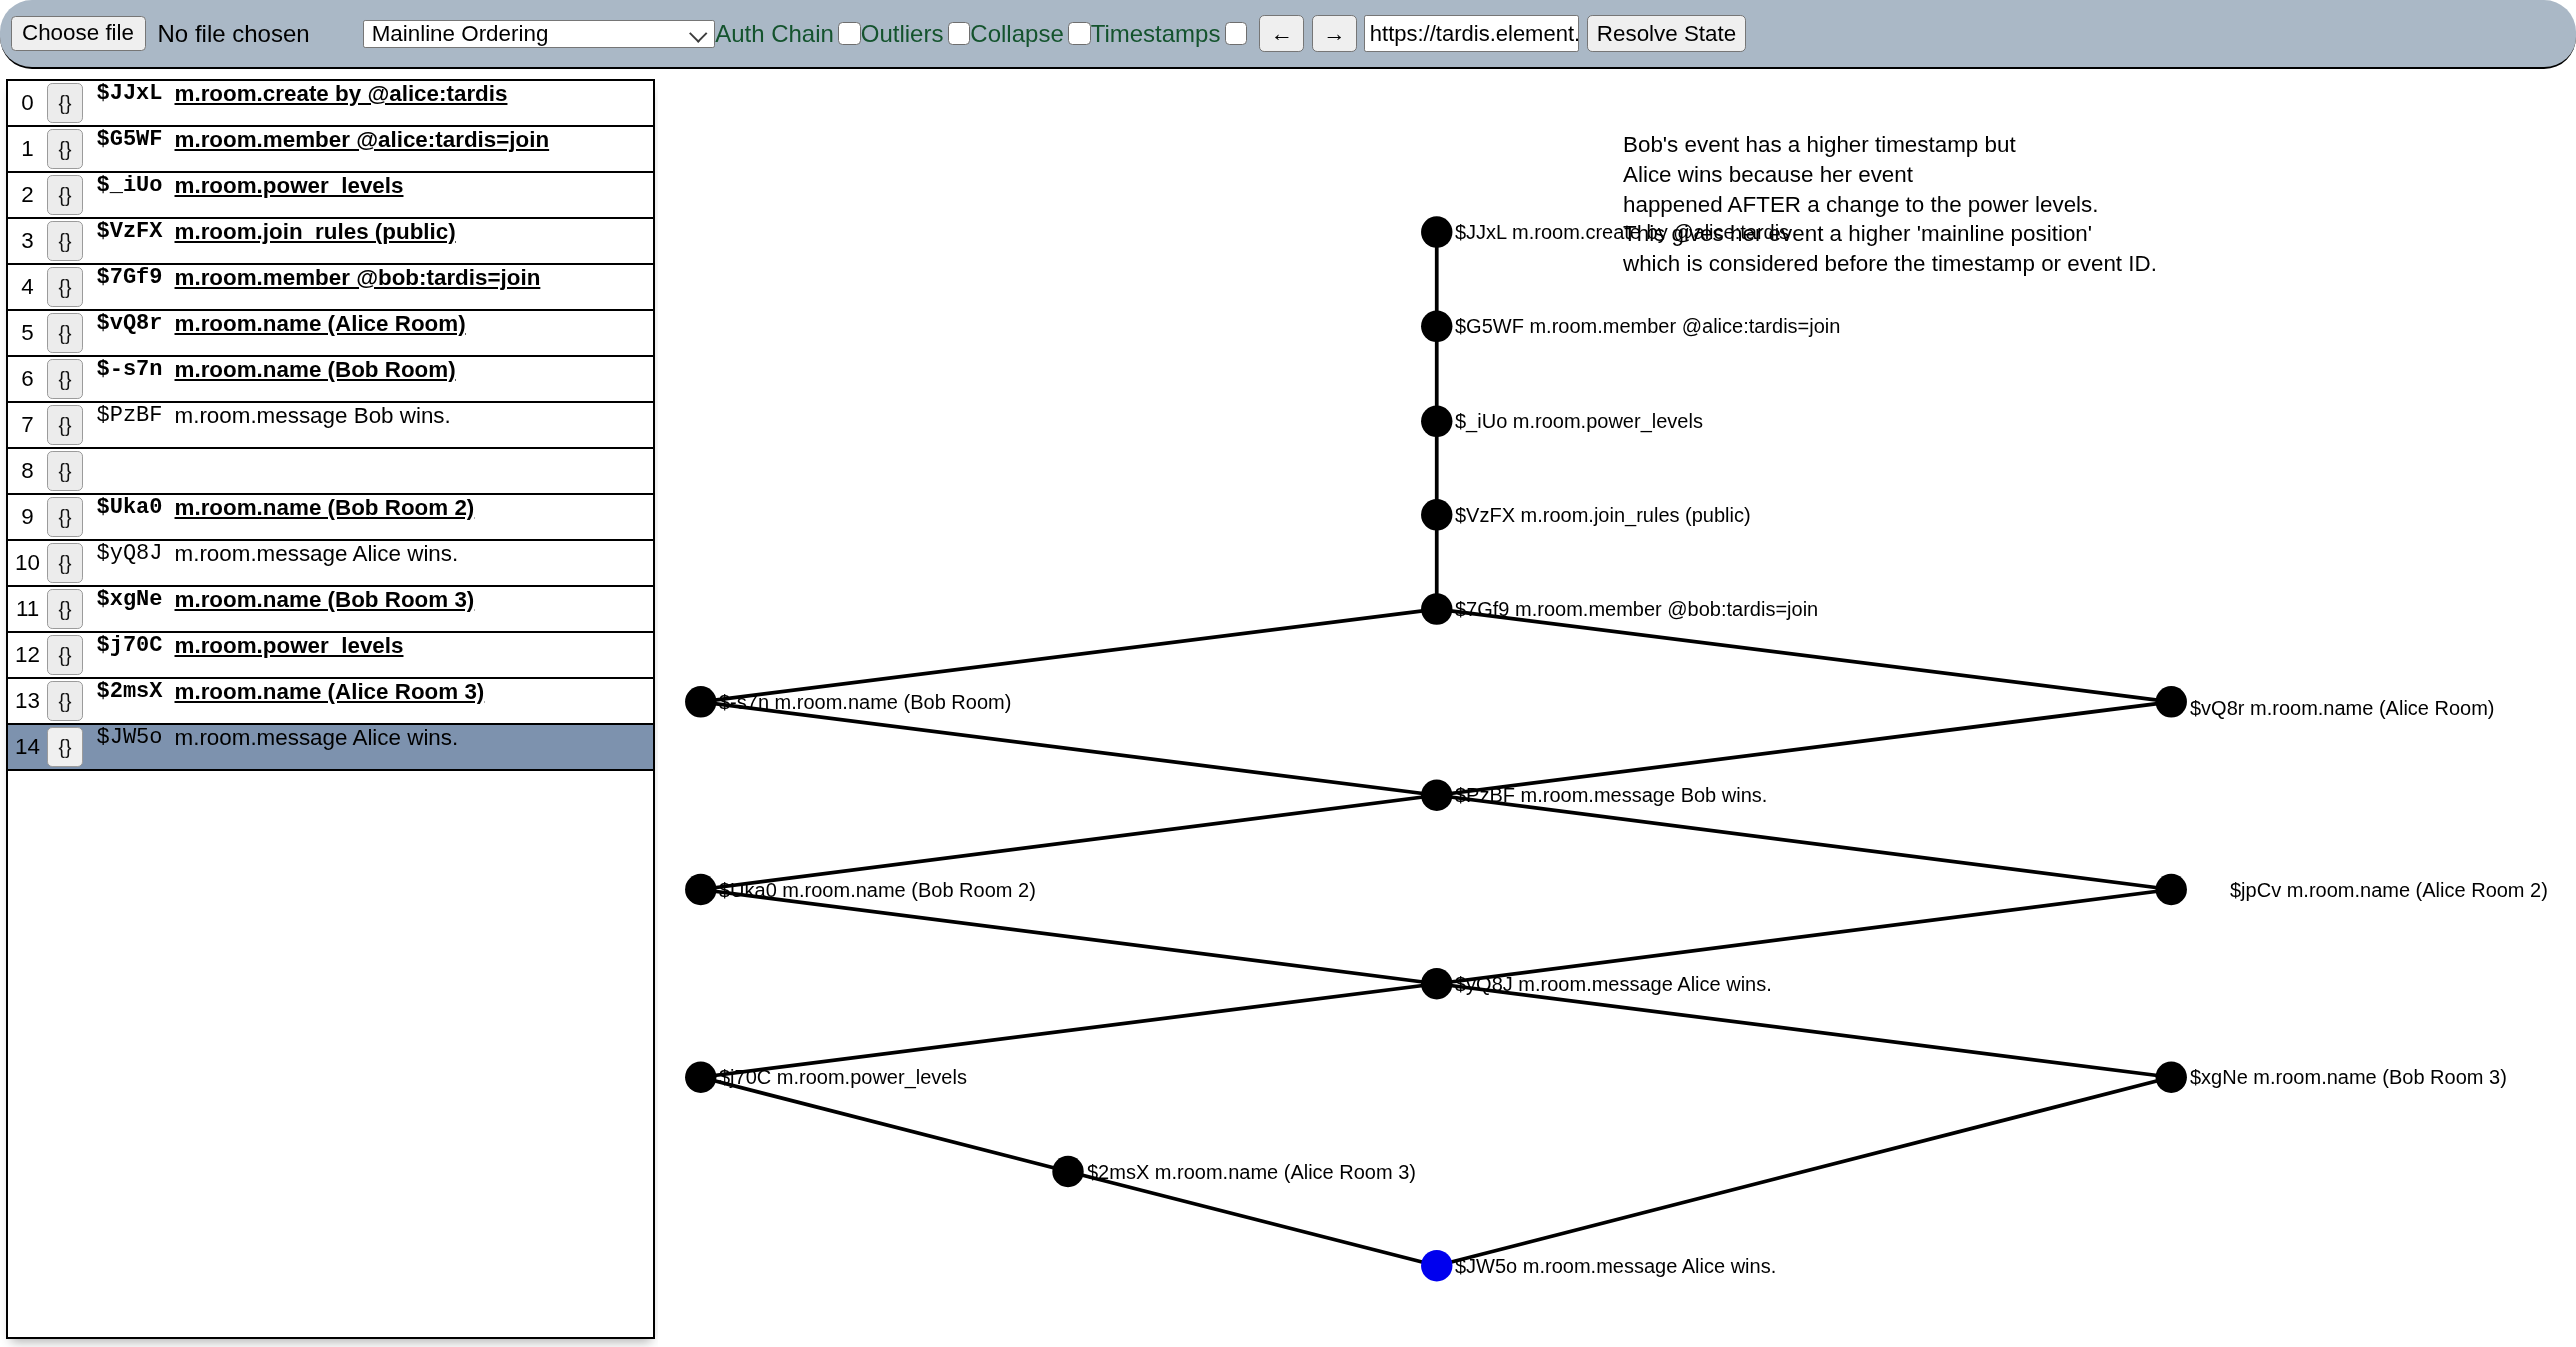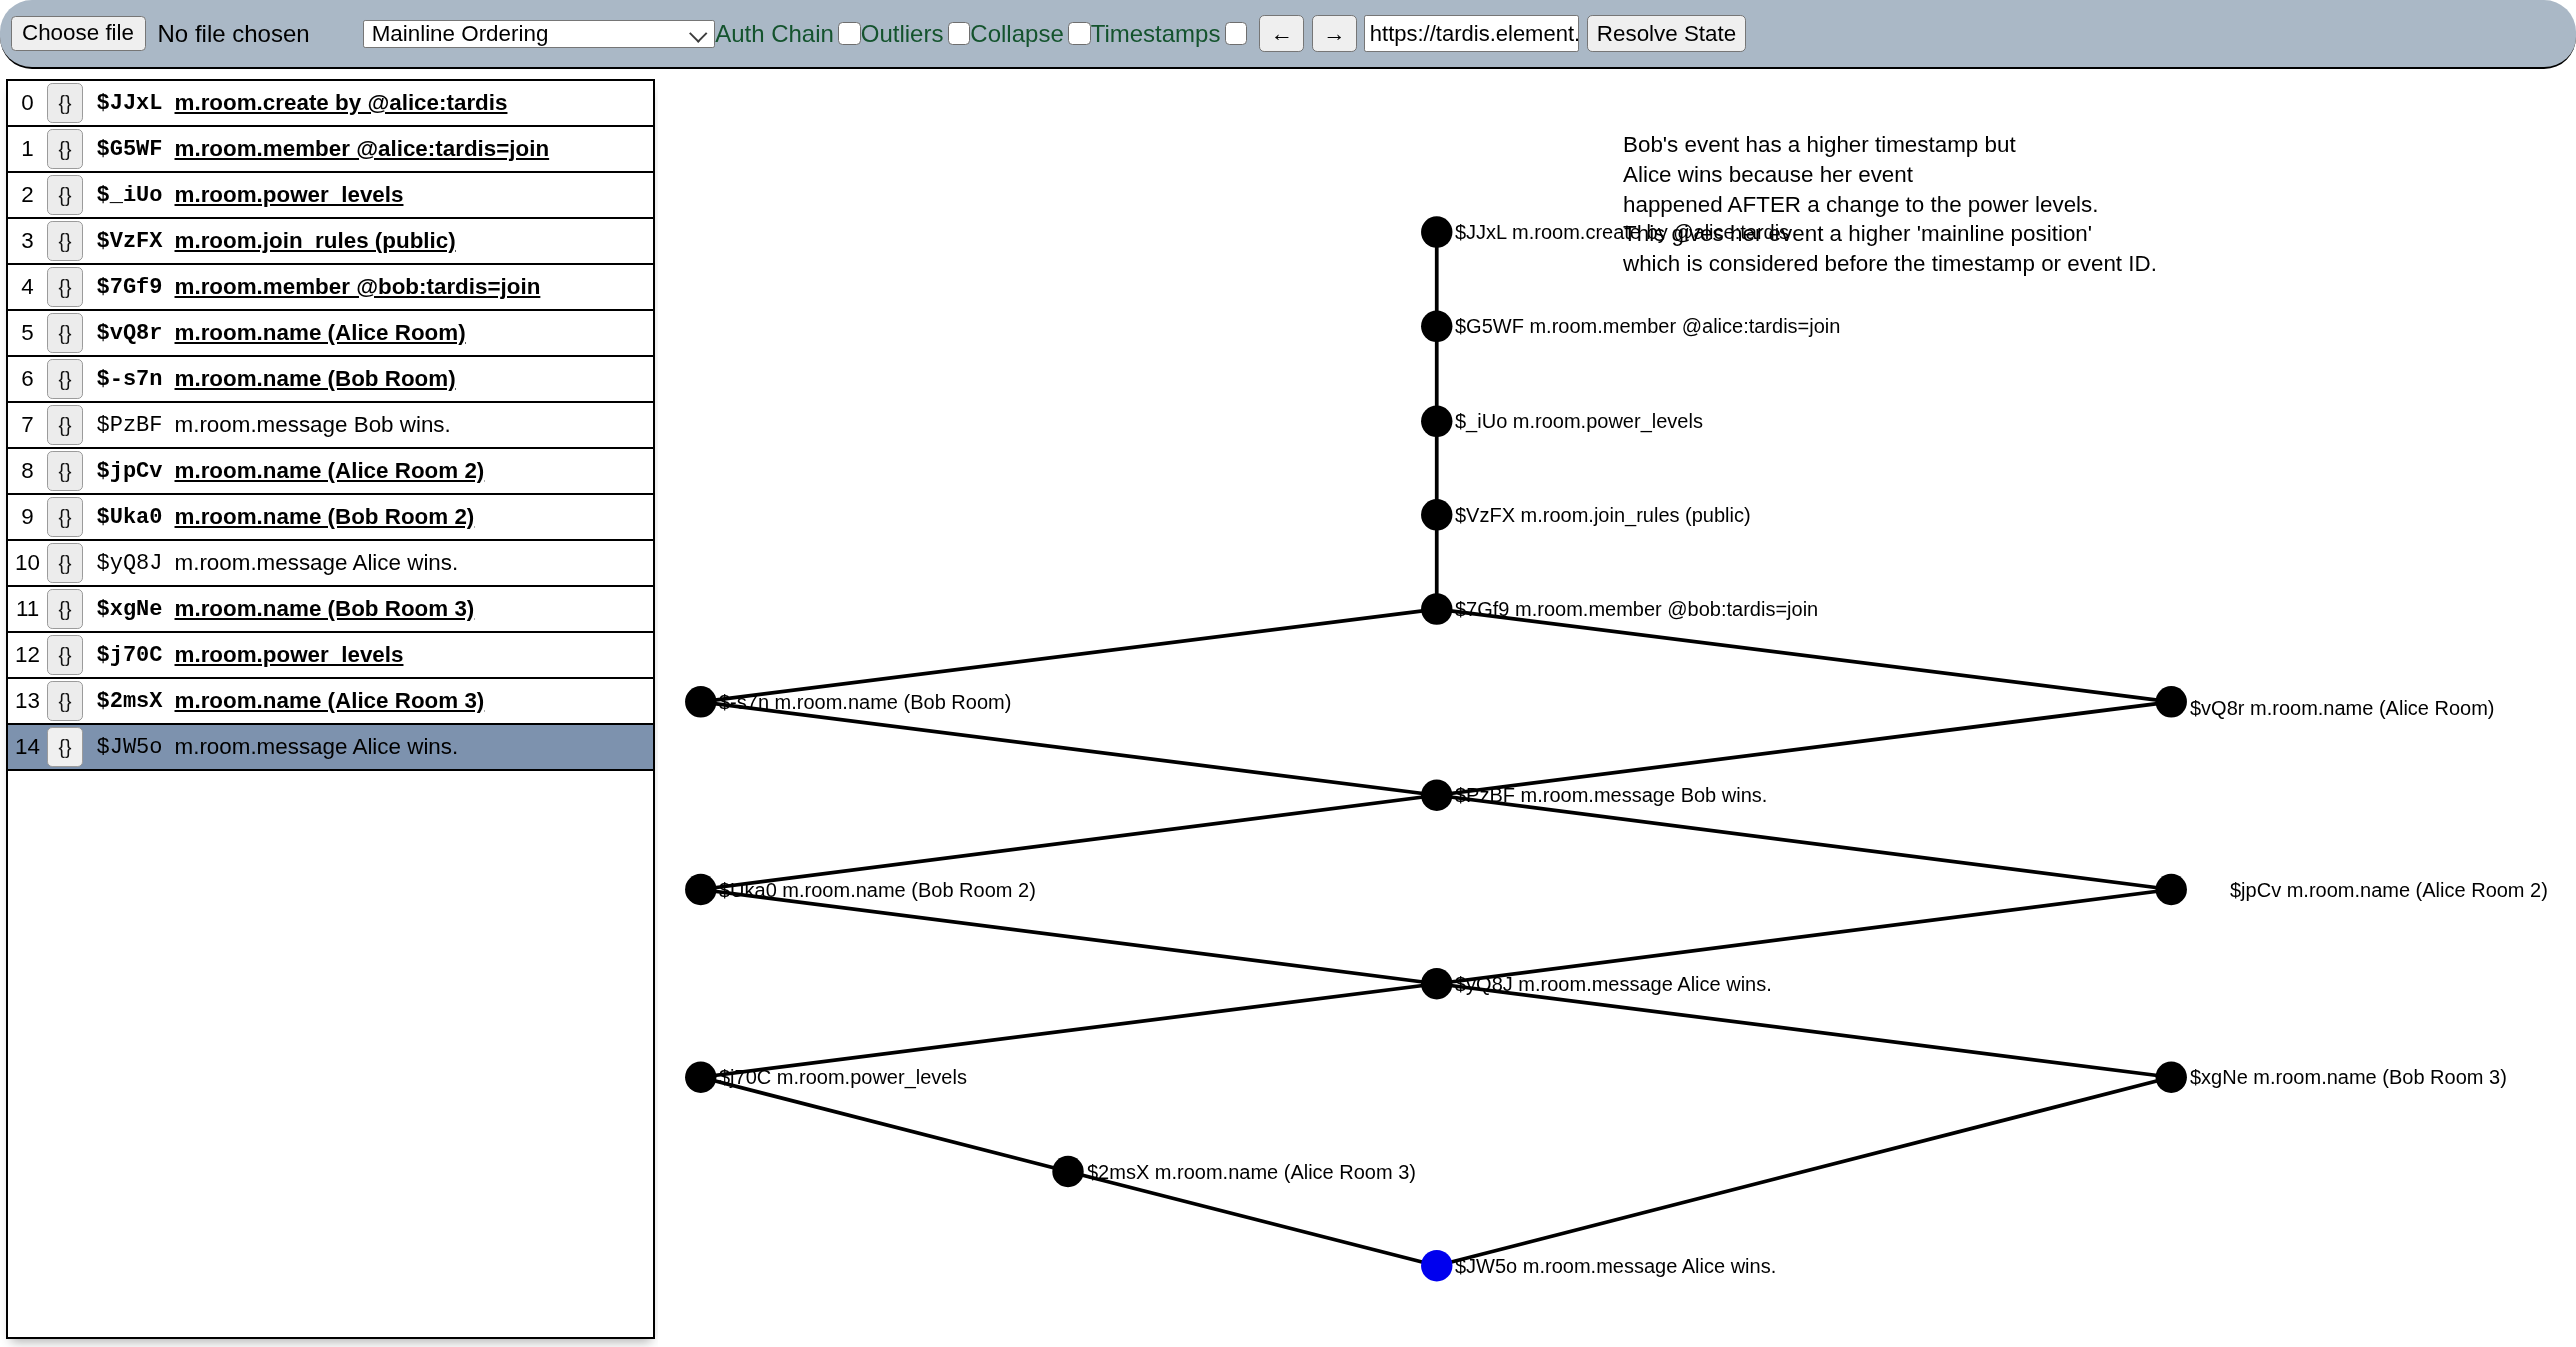--- a/index.html
+++ b/index.html
@@ -170,21 +170,20 @@
     align-items: center;
     justify-content: center;
     font-size: 19.4px;
     color: #111;
     cursor: default;
   }
   .evt-row.selected .evt-json { background: #f0f0f0; }
   .evt-text {
     flex: 1;
     display: flex;
-    align-items: center;
     padding-left: 13.5px;
     font-size: 22.4px;
     color: #000;
     white-space: nowrap;
     overflow: hidden;
   }
   .evt-id {
     font-family: "Liberation Mono", monospace;
     font-weight: bold;
     font-size: 22px;
@@ -314,24 +313,20 @@
       <div class="evt-idx">7</div>
       <div class="evt-json">{}</div>
       <div class="evt-text">
         <span class="evt-id">$PzBF</span>
         <span class="evt-desc">m.room.message Bob wins.</span>
       </div>
     </div>
     <div class="evt-row state">
       <div class="evt-idx">8</div>
       <div class="evt-json">{}</div>
-      <div class="evt-text">
-        <span class="evt-id">$jpCv</span>
-        <span class="evt-desc">m.room.name (Alice Room 2)</span>
-      </div>
     </div>
     <div class="evt-row state">
       <div class="evt-idx">9</div>
       <div class="evt-json">{}</div>
       <div class="evt-text">
         <span class="evt-id">$Uka0</span>
         <span class="evt-desc">m.room.name (Bob Room 2)</span>
       </div>
     </div>
     <div class="evt-row message">

